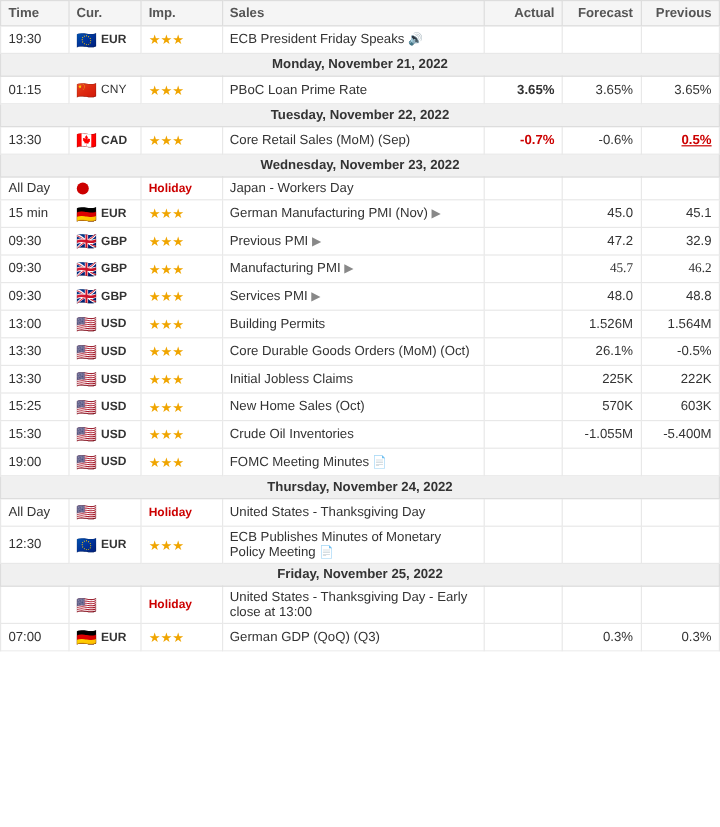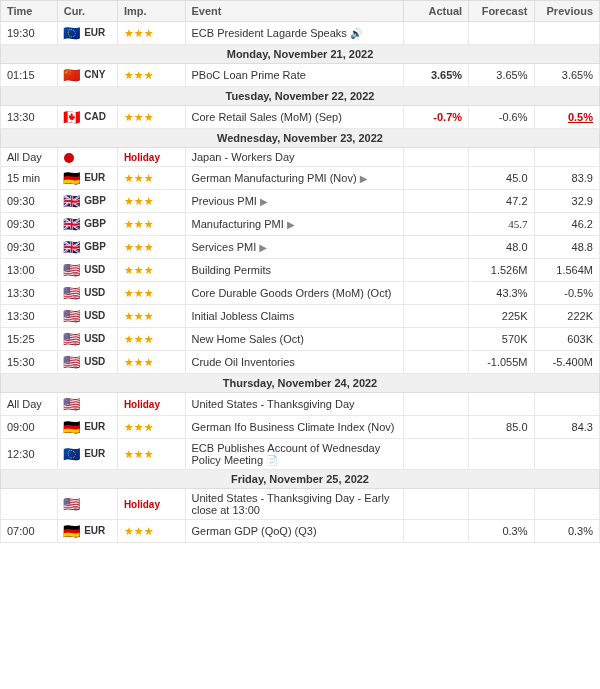--- a/index.html
+++ b/index.html
@@ -52,42 +52,42 @@
   </style>
 </head>
 <body>
 
 <table id="main-table">
   <thead>
     <tr>
       <th class="col-time">Time</th>
       <th class="col-cur">Cur.</th>
       <th class="col-imp">Imp.</th>
-      <th class="col-event">Event</th>
+      <th class="col-event">Sales</th>
       <th class="col-actual">Actual</th>
       <th class="col-forecast">Forecast</th>
       <th class="col-previous">Previous</th>
     </tr>
   </thead>
   <tbody id="table-body">
       <tr>
         <td class="col-time">19:30</td>
         <td class="col-cur" style="white-space: nowrap;"><span style="font-size:14px;vertical-align:middle;">🇪🇺</span> <span style="font-size:10px;font-weight:bold;">EUR</span></td>
         <td class="col-imp"><span style="color:#f0a500;font-size:11px;">★</span><span style="color:#f0a500;font-size:11px;">★</span><span style="color:#f0a500;font-size:11px;">★</span></td>
-        <td class="col-event"><span>ECB President Lagarde Speaks</span> <span style="font-size:10px;">🔊</span></td>
+        <td class="col-event"><span>ECB President Friday Speaks</span> <span style="font-size:10px;">🔊</span></td>
         <td class="col-actual" style="text-align: right;"></td>
         <td class="col-forecast" style="text-align: right;"></td>
         <td class="col-previous" style="text-align: right;"></td>
       </tr>
       <tr class="day-header">
         <td colspan="7">Monday, November 21, 2022</td>
       </tr>
       <tr>
         <td class="col-time">01:15</td>
-        <td class="col-cur" style="white-space: nowrap;"><span style="font-size:14px;vertical-align:middle;">🇨🇳</span> <span style="font-size:10px;font-weight:bold;">CNY</span></td>
+        <td class="col-cur" style="white-space: nowrap;"><span style="font-size:14px;vertical-align:middle;">🇨🇳</span> <span style="font-size:10px;font-weight:normal;">CNY</span></td>
         <td class="col-imp"><span style="color:#f0a500;font-size:11px;">★</span><span style="color:#f0a500;font-size:11px;">★</span><span style="color:#f0a500;font-size:11px;">★</span></td>
         <td class="col-event"><span>PBoC Loan Prime Rate</span></td>
         <td class="col-actual" style="text-align: right;"><span class="bold-val">3.65%</span></td>
         <td class="col-forecast" style="text-align: right;">3.65%</td>
         <td class="col-previous" style="text-align: right;">3.65%</td>
       </tr>
       <tr class="day-header">
         <td colspan="7">Tuesday, November 22, 2022</td>
       </tr>
       <tr>
@@ -111,39 +111,39 @@
         <td class="col-forecast" style="text-align: right;"></td>
         <td class="col-previous" style="text-align: right;"></td>
       </tr>
       <tr>
         <td class="col-time">15 min</td>
         <td class="col-cur" style="white-space: nowrap;"><span style="font-size:14px;vertical-align:middle;">🇩🇪</span> <span style="font-size:10px;font-weight:bold;">EUR</span></td>
         <td class="col-imp"><span style="color:#f0a500;font-size:11px;">★</span><span style="color:#f0a500;font-size:11px;">★</span><span style="color:#f0a500;font-size:11px;">★</span></td>
         <td class="col-event"><span>German Manufacturing PMI (Nov)</span> <span style="font-size:10px;color:#888;">▶</span></td>
         <td class="col-actual" style="text-align: right;"></td>
         <td class="col-forecast" style="text-align: right;">45.0</td>
-        <td class="col-previous" style="text-align: right;">83.9</td>
+        <td class="col-previous" style="text-align: right;">45.1</td>
       </tr>
       <tr>
         <td class="col-time">09:30</td>
         <td class="col-cur" style="white-space: nowrap;"><span style="font-size:14px;vertical-align:middle;">🇬🇧</span> <span style="font-size:10px;font-weight:bold;">GBP</span></td>
         <td class="col-imp"><span style="color:#f0a500;font-size:11px;">★</span><span style="color:#f0a500;font-size:11px;">★</span><span style="color:#f0a500;font-size:11px;">★</span></td>
         <td class="col-event"><span>Previous PMI</span> <span style="font-size:10px;color:#888;">▶</span></td>
         <td class="col-actual" style="text-align: right;"></td>
         <td class="col-forecast" style="text-align: right;">47.2</td>
         <td class="col-previous" style="text-align: right;">32.9</td>
       </tr>
       <tr>
         <td class="col-time">09:30</td>
         <td class="col-cur" style="white-space: nowrap;"><span style="font-size:14px;vertical-align:middle;">🇬🇧</span> <span style="font-size:10px;font-weight:bold;">GBP</span></td>
         <td class="col-imp"><span style="color:#f0a500;font-size:11px;">★</span><span style="color:#f0a500;font-size:11px;">★</span><span style="color:#f0a500;font-size:11px;">★</span></td>
         <td class="col-event"><span>Manufacturing PMI</span> <span style="font-size:10px;color:#888;">▶</span></td>
         <td class="col-actual" style="text-align: right;"></td>
         <td class="col-forecast" style="text-align: right; font-family: Liberation Serif, serif;">45.7</td>
-        <td class="col-previous" style="text-align: right;">46.2</td>
+        <td class="col-previous" style="text-align: right; font-family: Liberation Serif, serif;">46.2</td>
       </tr>
       <tr>
         <td class="col-time">09:30</td>
         <td class="col-cur" style="white-space: nowrap;"><span style="font-size:14px;vertical-align:middle;">🇬🇧</span> <span style="font-size:10px;font-weight:bold;">GBP</span></td>
         <td class="col-imp"><span style="color:#f0a500;font-size:11px;">★</span><span style="color:#f0a500;font-size:11px;">★</span><span style="color:#f0a500;font-size:11px;">★</span></td>
         <td class="col-event"><span>Services PMI</span> <span style="font-size:10px;color:#888;">▶</span></td>
         <td class="col-actual" style="text-align: right;"></td>
         <td class="col-forecast" style="text-align: right;">48.0</td>
         <td class="col-previous" style="text-align: right;">48.8</td>
       </tr>
@@ -155,21 +155,21 @@
         <td class="col-actual" style="text-align: right;"></td>
         <td class="col-forecast" style="text-align: right;">1.526M</td>
         <td class="col-previous" style="text-align: right;">1.564M</td>
       </tr>
       <tr>
         <td class="col-time">13:30</td>
         <td class="col-cur" style="white-space: nowrap;"><span style="font-size:14px;vertical-align:middle;">🇺🇸</span> <span style="font-size:10px;font-weight:bold;">USD</span></td>
         <td class="col-imp"><span style="color:#f0a500;font-size:11px;">★</span><span style="color:#f0a500;font-size:11px;">★</span><span style="color:#f0a500;font-size:11px;">★</span></td>
         <td class="col-event"><span>Core Durable Goods Orders (MoM) (Oct)</span></td>
         <td class="col-actual" style="text-align: right;"></td>
-        <td class="col-forecast" style="text-align: right;">43.3%</td>
+        <td class="col-forecast" style="text-align: right;">26.1%</td>
         <td class="col-previous" style="text-align: right; margin-left: 42px;">-0.5%</td>
       </tr>
       <tr>
         <td class="col-time">13:30</td>
         <td class="col-cur" style="white-space: nowrap;"><span style="font-size:14px;vertical-align:middle;">🇺🇸</span> <span style="font-size:10px;font-weight:bold;">USD</span></td>
         <td class="col-imp"><span style="color:#f0a500;font-size:11px;">★</span><span style="color:#f0a500;font-size:11px;">★</span><span style="color:#f0a500;font-size:11px;">★</span></td>
         <td class="col-event"><span>Initial Jobless Claims</span></td>
         <td class="col-actual" style="text-align: right;"></td>
         <td class="col-forecast" style="text-align: right;">225K</td>
         <td class="col-previous" style="text-align: right;">222K</td>
@@ -184,47 +184,47 @@
         <td class="col-previous" style="text-align: right;">603K</td>
       </tr>
       <tr>
         <td class="col-time">15:30</td>
         <td class="col-cur" style="white-space: nowrap;"><span style="font-size:14px;vertical-align:middle;">🇺🇸</span> <span style="font-size:10px;font-weight:bold;">USD</span></td>
         <td class="col-imp"><span style="color:#f0a500;font-size:11px;">★</span><span style="color:#f0a500;font-size:11px;">★</span><span style="color:#f0a500;font-size:11px;">★</span></td>
         <td class="col-event"><span>Crude Oil Inventories</span></td>
         <td class="col-actual" style="text-align: right;"></td>
         <td class="col-forecast" style="text-align: right;">-1.055M</td>
         <td class="col-previous" style="text-align: right;">-5.400M</td>
+      </tr>
+      <tr>
+        <td class="col-time">19:00</td>
+        <td class="col-cur" style="white-space: nowrap;"><span style="font-size:14px;vertical-align:middle;">🇺🇸</span> <span style="font-size:10px;font-weight:bold;">USD</span></td>
+        <td class="col-imp"><span style="color:#f0a500;font-size:11px;">★</span><span style="color:#f0a500;font-size:11px;">★</span><span style="color:#f0a500;font-size:11px;">★</span></td>
+        <td class="col-event"><span>FOMC Meeting Minutes</span> <span style="font-size:10px;color:#888;">📄</span></td>
+        <td class="col-actual" style="text-align: right;"></td>
+        <td class="col-forecast" style="text-align: right;"></td>
+        <td class="col-previous" style="text-align: right;"></td>
       </tr>
       <tr class="day-header">
         <td colspan="7">Thursday, November 24, 2022</td>
       </tr>
       <tr>
         <td class="col-time">All Day</td>
         <td class="col-cur" style="white-space: nowrap;"><span style="font-size:14px;vertical-align:middle;">🇺🇸</span></td>
         <td class="col-imp"><span style="color:#cc0000;font-weight:bold;font-size:10px;">Holiday</span></td>
         <td class="col-event"><span>United States - Thanksgiving Day</span></td>
         <td class="col-actual" style="text-align: right;"></td>
         <td class="col-forecast" style="text-align: right;"></td>
         <td class="col-previous" style="text-align: right;"></td>
       </tr>
       <tr>
-        <td class="col-time">09:00</td>
-        <td class="col-cur" style="white-space: nowrap;"><span style="font-size:14px;vertical-align:middle;">🇩🇪</span> <span style="font-size:10px;font-weight:bold;">EUR</span></td>
-        <td class="col-imp"><span style="color:#f0a500;font-size:11px;">★</span><span style="color:#f0a500;font-size:11px;">★</span><span style="color:#f0a500;font-size:11px;">★</span></td>
-        <td class="col-event"><span>German Ifo Business Climate Index (Nov)</span></td>
-        <td class="col-actual" style="text-align: right;"></td>
-        <td class="col-forecast" style="text-align: right;">85.0</td>
-        <td class="col-previous" style="text-align: right;">84.3</td>
-      </tr>
-      <tr>
         <td class="col-time">12:30</td>
         <td class="col-cur" style="white-space: nowrap;"><span style="font-size:14px;vertical-align:middle;">🇪🇺</span> <span style="font-size:10px;font-weight:bold;">EUR</span></td>
         <td class="col-imp"><span style="color:#f0a500;font-size:11px;">★</span><span style="color:#f0a500;font-size:11px;">★</span><span style="color:#f0a500;font-size:11px;">★</span></td>
-        <td class="col-event"><span>ECB Publishes Account of Wednesday Policy Meeting</span> <span style="font-size:10px;color:#888;">📄</span></td>
+        <td class="col-event"><span>ECB Publishes Minutes of Monetary Policy Meeting</span> <span style="font-size:10px;color:#888;">📄</span></td>
         <td class="col-actual" style="text-align: right;"></td>
         <td class="col-forecast" style="text-align: right;"></td>
         <td class="col-previous" style="text-align: right;"></td>
       </tr>
       <tr class="day-header">
         <td colspan="7">Friday, November 25, 2022</td>
       </tr>
       <tr>
         <td class="col-time"></td>
         <td class="col-cur" style="white-space: nowrap;"><span style="font-size:14px;vertical-align:middle;">🇺🇸</span></td>

